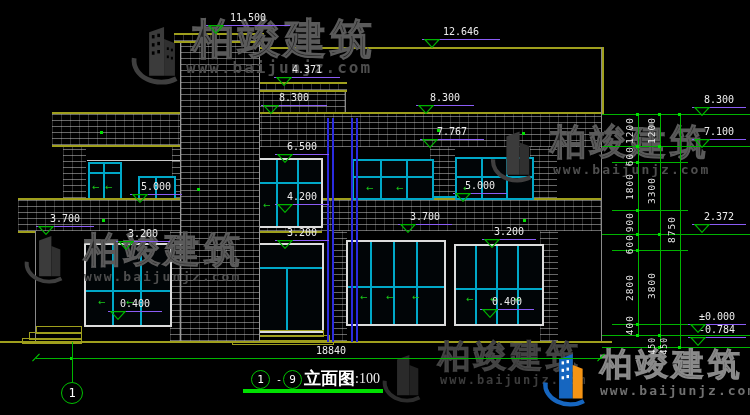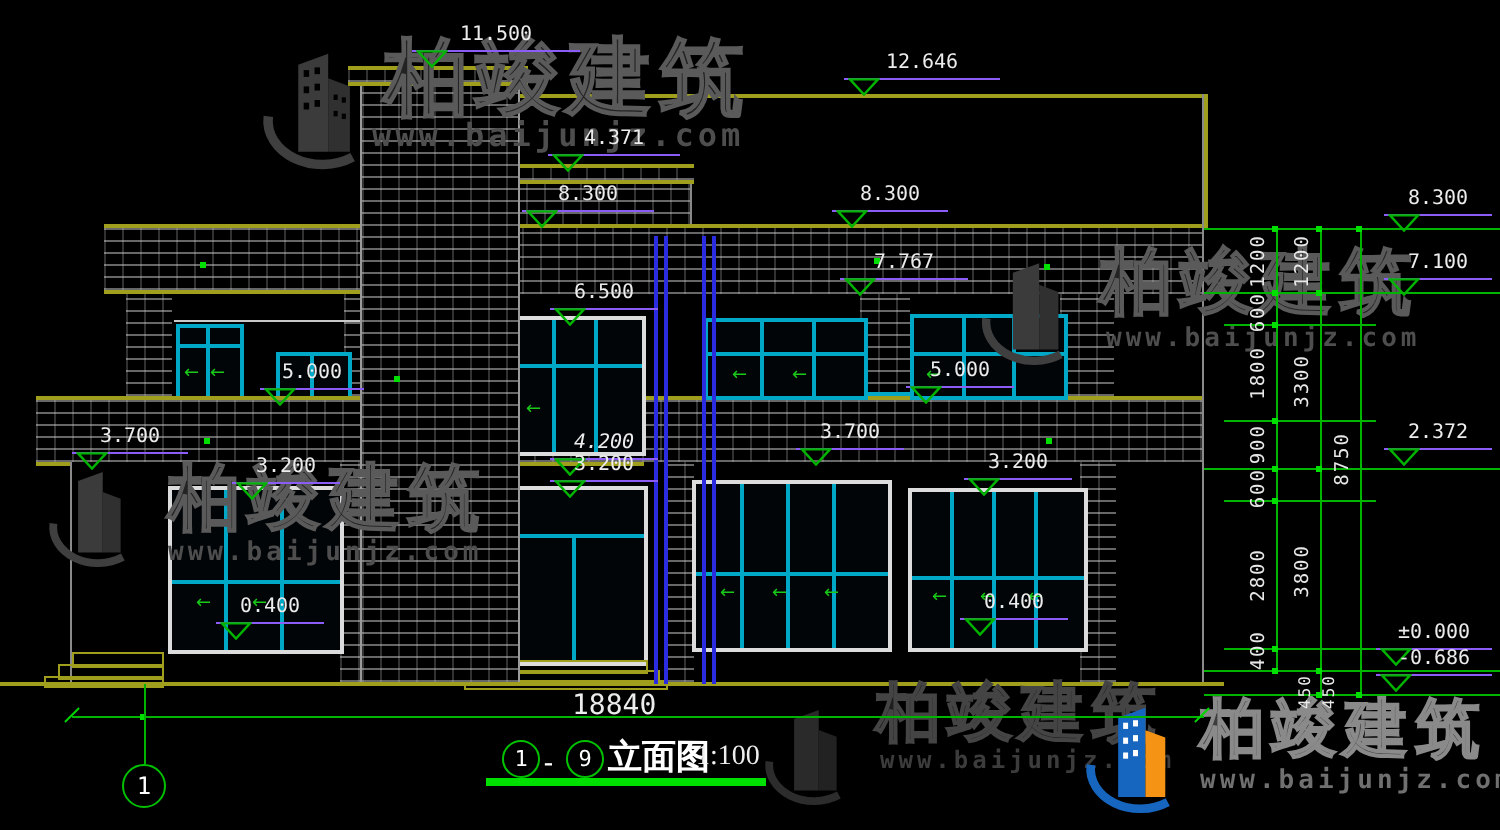--- a/index.html
+++ b/index.html
@@ -26,21 +26,21 @@
   .elv{position:absolute;border-bottom:1px solid #8b5cf6;color:#ececec;
        font-size:10px;line-height:12px;text-align:center;padding-bottom:1px;z-index:7;}
   .tri{position:absolute;left:2px;top:100%;fill:none;stroke:#00b400;stroke-width:1.2;}
   .vdim{position:absolute;writing-mode:vertical-rl;transform:rotate(180deg);
         color:#e8e8e8;font-size:9.5px;letter-spacing:1px;z-index:7;}
   .vdim.small{font-size:8px;}
   .dot{position:absolute;width:3px;height:3px;background:#00e000;z-index:7;}
   .tick{position:absolute;width:10px;height:1px;background:#00d400;transform:rotate(-45deg);z-index:7;}
   .arrow{position:absolute;color:#19c819;font-size:9px;line-height:9px;z-index:5;
          font-family:"DejaVu Sans",sans-serif;}
-  .dimtxt{position:absolute;color:#ececec;font-size:14px;z-index:7;text-align:left;}
+  .dimtxt{position:absolute;color:#ececec;font-size:10px;z-index:7;text-align:right;}
   .bubble{position:absolute;border:1.5px solid #00c000;border-radius:50%;color:#fff;
           display:flex;align-items:center;justify-content:center;z-index:7;background:#000;}
   .cjk{font-family:"DejaVu Sans","Liberation Sans",sans-serif;}
   .wm{position:absolute;z-index:6;pointer-events:none;}
   .wm-text{font-weight:900;color:#232323;-webkit-text-stroke:1px #5a5a5a;
            letter-spacing:4px;line-height:1;white-space:nowrap;}
   .wm-url{font-weight:bold;color:#4e4e4e;letter-spacing:2px;line-height:1;white-space:nowrap;}
   .z7{z-index:7;}
 </style>
 </head>
@@ -188,21 +188,21 @@
       </svg></div>
   <div class="elv" style="left:275px;top:141px;width:54px;"><span>6.500</span><svg class="tri" width="16" height="9" viewBox="0 0 16 9">
         <polygon points="1,0.7 15,0.7 8,8.3"></polygon>
       </svg></div>
   <div class="elv" style="left:130px;top:181px;width:52px;"><span>5.000</span><svg class="tri" width="16" height="9" viewBox="0 0 16 9">
         <polygon points="1,0.7 15,0.7 8,8.3"></polygon>
       </svg></div>
   <div class="elv" style="left:453px;top:180px;width:54px;"><span>5.000</span><svg class="tri" width="16" height="9" viewBox="0 0 16 9">
         <polygon points="1,0.7 15,0.7 8,8.3"></polygon>
       </svg></div>
-  <div class="elv" style="left:275px;top:216px;width:54px;font-style:italic;"><span>4.200</span><svg class="tri" width="16" height="9" viewBox="0 0 16 9">
+  <div class="elv" style="left:275px;top:191px;width:54px;"><span>4.200</span><svg class="tri" width="16" height="9" viewBox="0 0 16 9">
         <polygon points="1,0.7 15,0.7 8,8.3"></polygon>
       </svg></div>
   <div class="elv" style="left:36px;top:213px;width:58px;"><span>3.700</span><svg class="tri" width="16" height="9" viewBox="0 0 16 9">
         <polygon points="1,0.7 15,0.7 8,8.3"></polygon>
       </svg></div>
   <div class="elv" style="left:116px;top:228px;width:54px;"><span>3.200</span><svg class="tri" width="16" height="9" viewBox="0 0 16 9">
         <polygon points="1,0.7 15,0.7 8,8.3"></polygon>
       </svg></div>
   <div class="elv" style="left:275px;top:227px;width:54px;"><span>3.200</span><svg class="tri" width="16" height="9" viewBox="0 0 16 9">
         <polygon points="1,0.7 15,0.7 8,8.3"></polygon>
@@ -225,21 +225,21 @@
       </svg></div>
   <div class="elv" style="left:692px;top:126px;width:54px;"><span>7.100</span><svg class="tri" width="16" height="9" viewBox="0 0 16 9">
         <polygon points="1,0.7 15,0.7 8,8.3"></polygon>
       </svg></div>
   <div class="elv" style="left:692px;top:211px;width:54px;"><span>2.372</span><svg class="tri" width="16" height="9" viewBox="0 0 16 9">
         <polygon points="1,0.7 15,0.7 8,8.3"></polygon>
       </svg></div>
   <div class="elv" style="left:688px;top:311px;width:58px;"><span>±0.000</span><svg class="tri" width="16" height="9" viewBox="0 0 16 9">
         <polygon points="1,0.7 15,0.7 8,8.3"></polygon>
       </svg></div>
-  <div class="elv" style="left:688px;top:324px;width:58px;"><span>-0.686</span><svg class="tri" width="16" height="9" viewBox="0 0 16 9">
+  <div class="elv" style="left:688px;top:324px;width:58px;"><span>-0.784</span><svg class="tri" width="16" height="9" viewBox="0 0 16 9">
         <polygon points="1,0.7 15,0.7 8,8.3"></polygon>
       </svg></div>
 
   <div class="abs gl z7" style="left:602px;top:114px;width:148px;height:1px;"></div>
   <div class="abs gl z7" style="left:602px;top:146px;width:148px;height:1px;"></div>
   <div class="abs gl z7" style="left:602px;top:234px;width:148px;height:1px;"></div>
   <div class="abs gl z7" style="left:602px;top:335px;width:148px;height:1px;"></div>
   <div class="abs gl z7" style="left:602px;top:347px;width:148px;height:1px;"></div>
   <div class="abs gl z7" style="left:612px;top:162px;width:76px;height:1px;"></div>
   <div class="abs gl z7" style="left:612px;top:210px;width:76px;height:1px;"></div>

